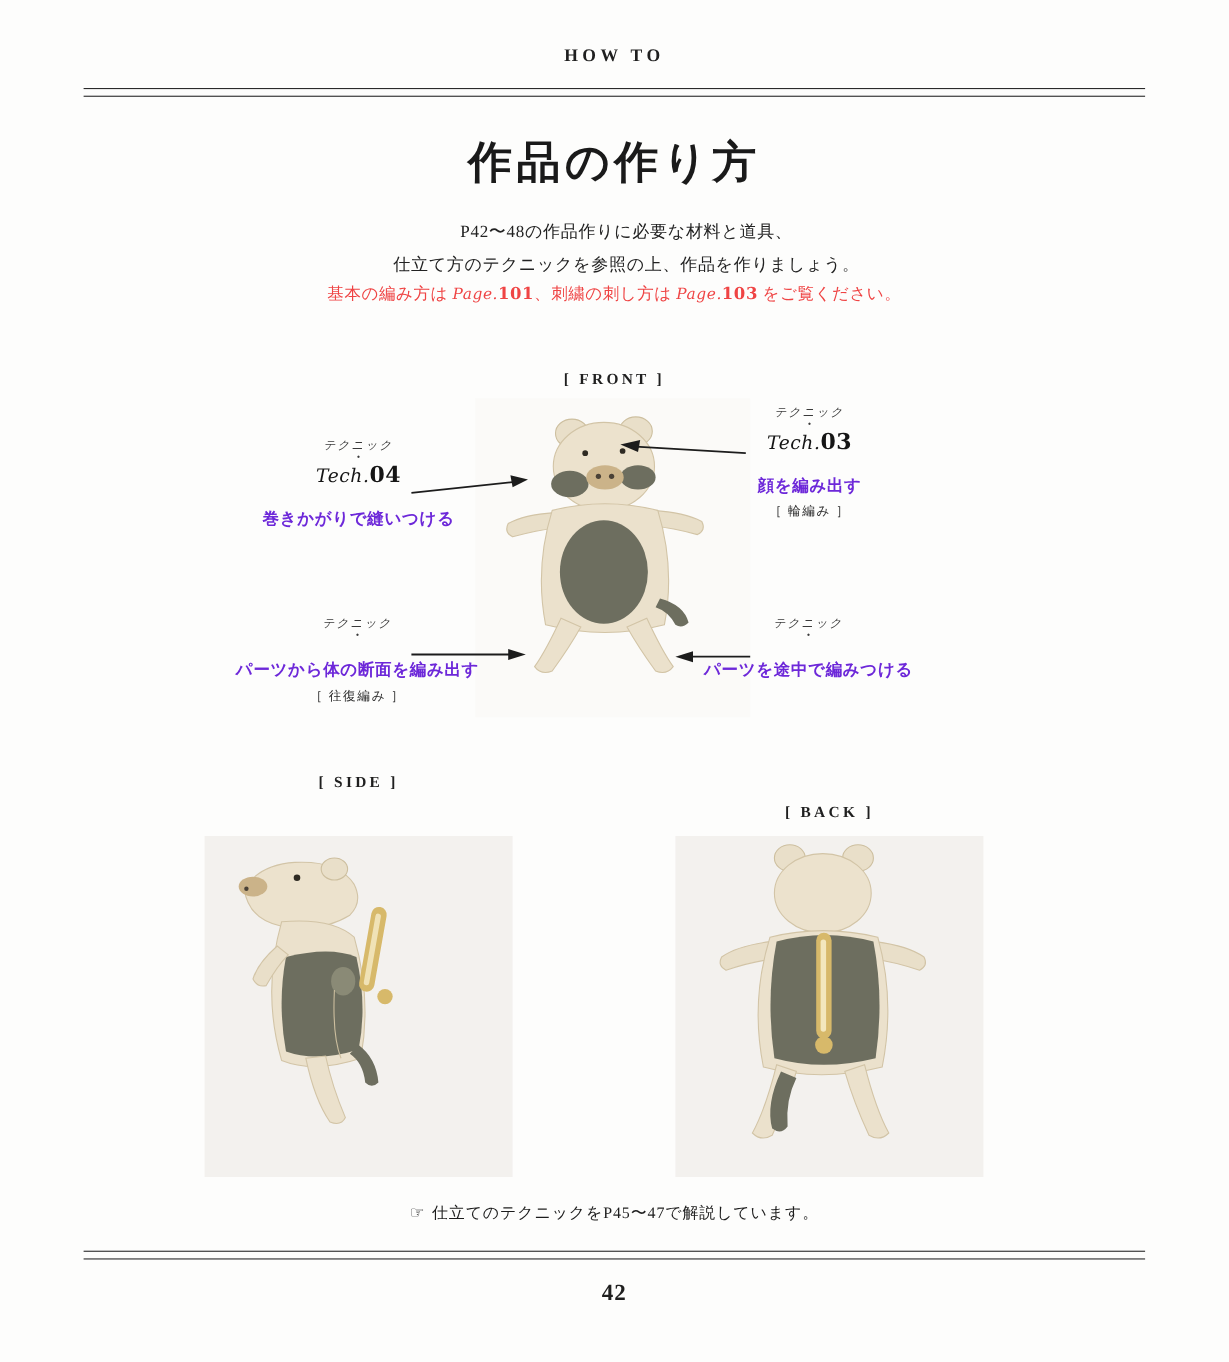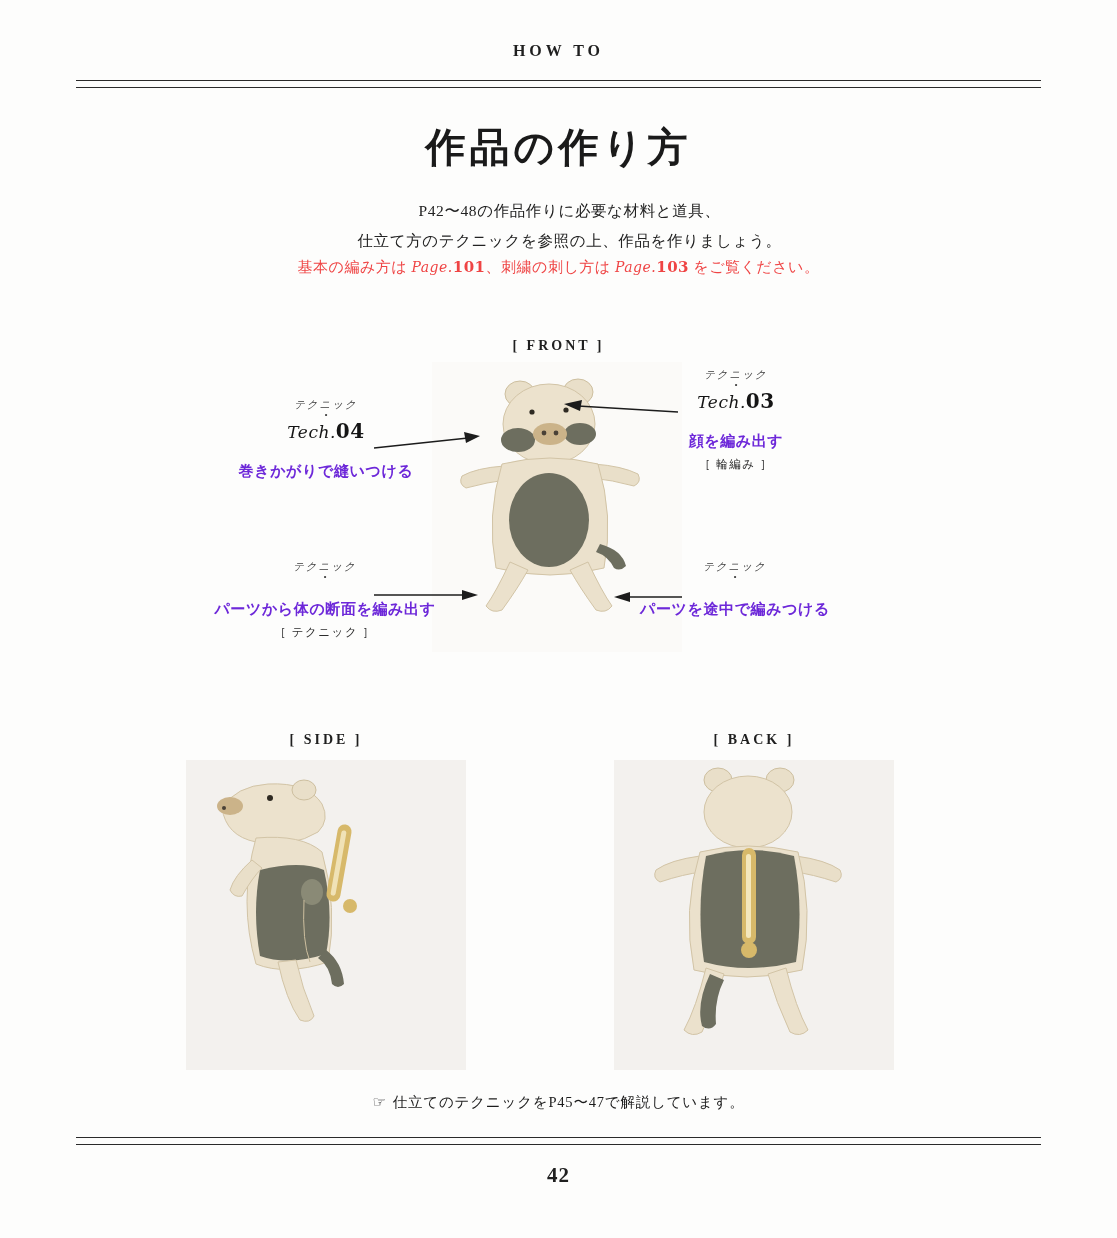--- a/index.html
+++ b/index.html
@@ -263,38 +263,38 @@
   </div>
   <svg class="arrow" style="left:560px; top:398px;" width="120" height="22">
     <line x1="118" y1="14" x2="18" y2="8" stroke="#1c1c1c" stroke-width="1.6"></line>
     <polygon points="4,6 22,2 20,13" fill="#1c1c1c"></polygon>
   </svg>
 
   <div class="callout" style="top:560px; left:180px; width:290px;">
     <div class="kana">テクニック</div>
     <div class="dot">•</div>
     <div class="desc">パーツから体の断面を編み出す</div>
-    <div class="bracket">［ テクニック ］</div>
+    <div class="bracket">［ 往復編み ］</div>
   </div>
   <svg class="arrow" style="left:372px; top:586px;" width="110" height="20">
     <line x1="2" y1="9" x2="94" y2="9" stroke="#1c1c1c" stroke-width="1.6"></line>
     <polygon points="106,9 90,4 90,14" fill="#1c1c1c"></polygon>
   </svg>
 
   <div class="callout" style="top:560px; left:590px; width:290px;">
     <div class="kana">テクニック</div>
     <div class="dot">•</div>
     <div class="desc">パーツを途中で編みつける</div>
   </div>
   <svg class="arrow" style="left:612px; top:588px;" width="72" height="20">
     <line x1="70" y1="9" x2="16" y2="9" stroke="#1c1c1c" stroke-width="1.6"></line>
     <polygon points="2,9 18,4 18,14" fill="#1c1c1c"></polygon>
   </svg>
 
-  <div class="view-label" style="top:732px; left:186px; width:280px; text-align:center;">[ SIDE ]</div>
+  <div class="view-label" style="top:704px; left:186px; width:280px; text-align:center;">[ SIDE ]</div>
 
   <div class="photo" style="left:186px; top:760px; width:280px; height:310px;">
     <svg width="280" height="310" viewBox="0 0 280 310">
 
       <path d="M36 48 q14 -22 46 -24 q40 -2 54 20 q8 16 -4 28 q-26 16 -62 10 q-30 -6 -34 -34 z" fill="#ece2cd" stroke="#d2c4a6" stroke-width="1"></path>
       <ellipse cx="44" cy="46" rx="13" ry="9" fill="#cbb389"></ellipse>
       <circle cx="84" cy="38" r="3" fill="#2e2a22"></circle>
       <circle cx="38" cy="48" r="2" fill="#4a4136"></circle>
 
       <ellipse cx="118" cy="30" rx="12" ry="10" fill="#e9dfc9" stroke="#cdbf9f" stroke-width="1"></ellipse>

